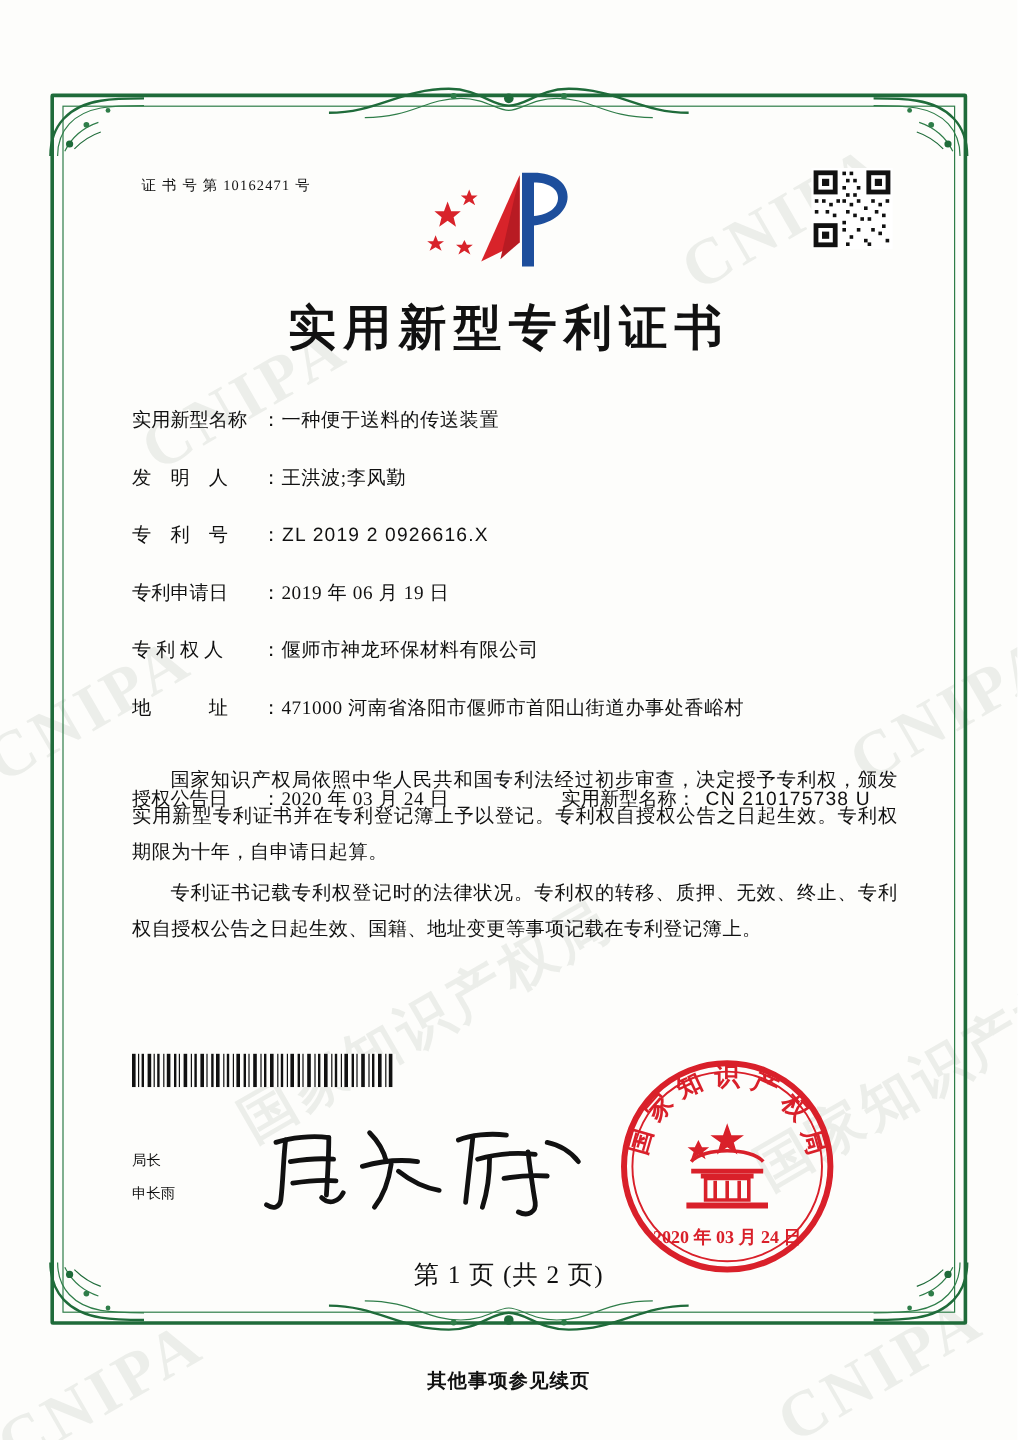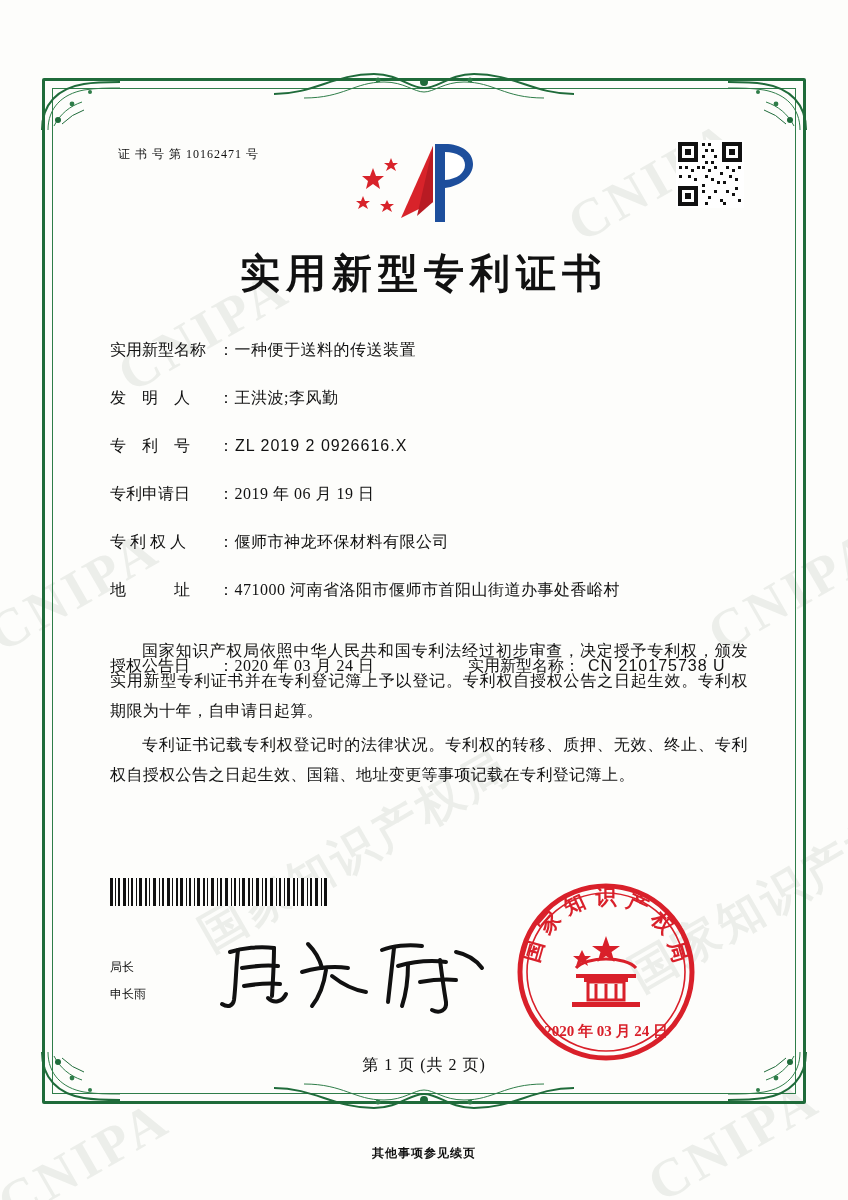--- a/index.html
+++ b/index.html
@@ -221,32 +221,32 @@
     width: 188px;
     height: 188px;
   }
 
   .page-num {
     position: absolute;
     left: 0;
     right: 0;
     bottom: 18px;
     text-align: center;
-    font-size: 16px;
+    font-size: 21px;
     color: #111;
     letter-spacing: 1px;
   }
 
   .footer-note {
     position: absolute;
     left: 0;
     right: 0;
     bottom: 38px;
     text-align: center;
-    font-size: 12px;
+    font-size: 16px;
     font-weight: bold;
     color: #111;
     letter-spacing: 1px;
   }
 </style>
 </head>
 <body>
 
 <div class="page">
 

